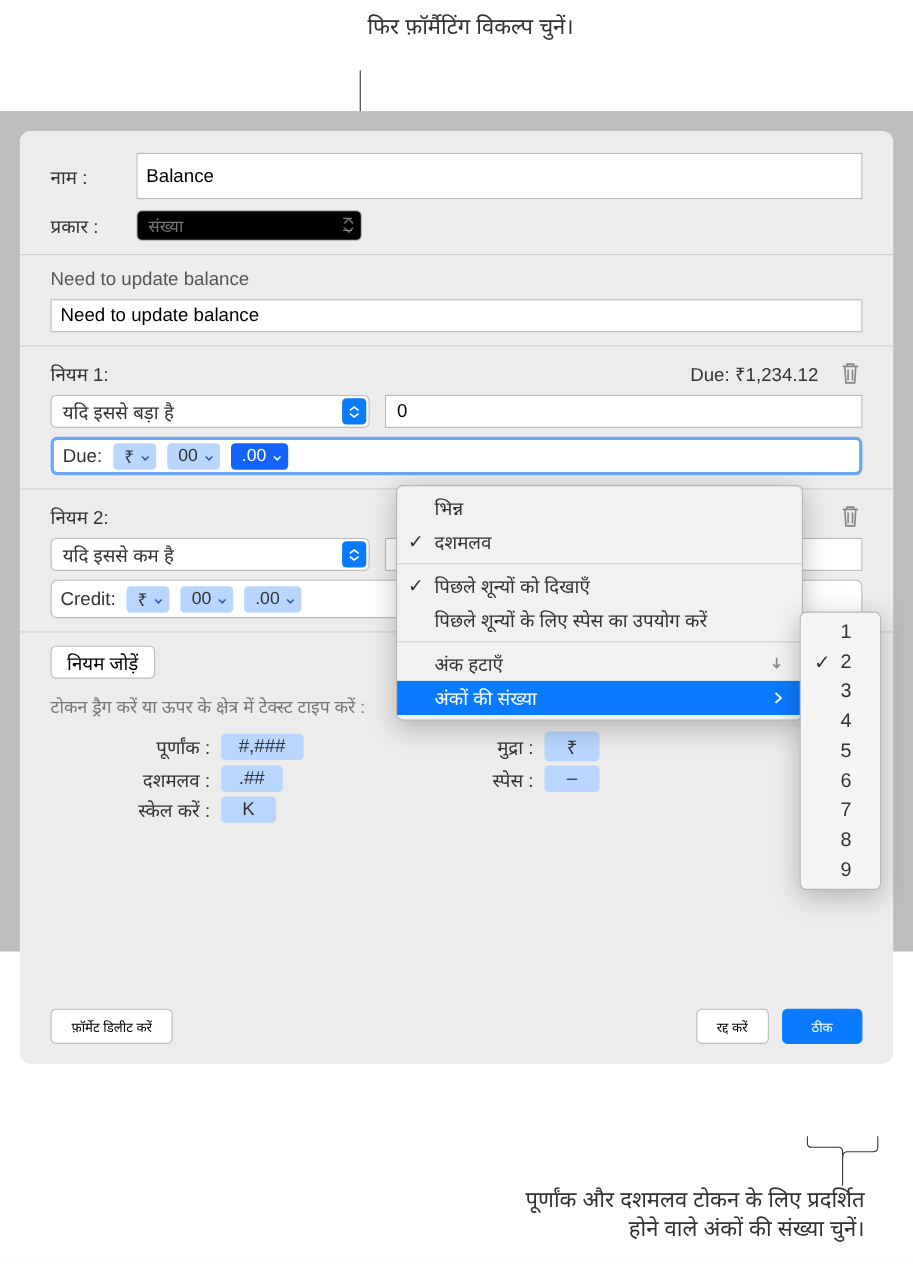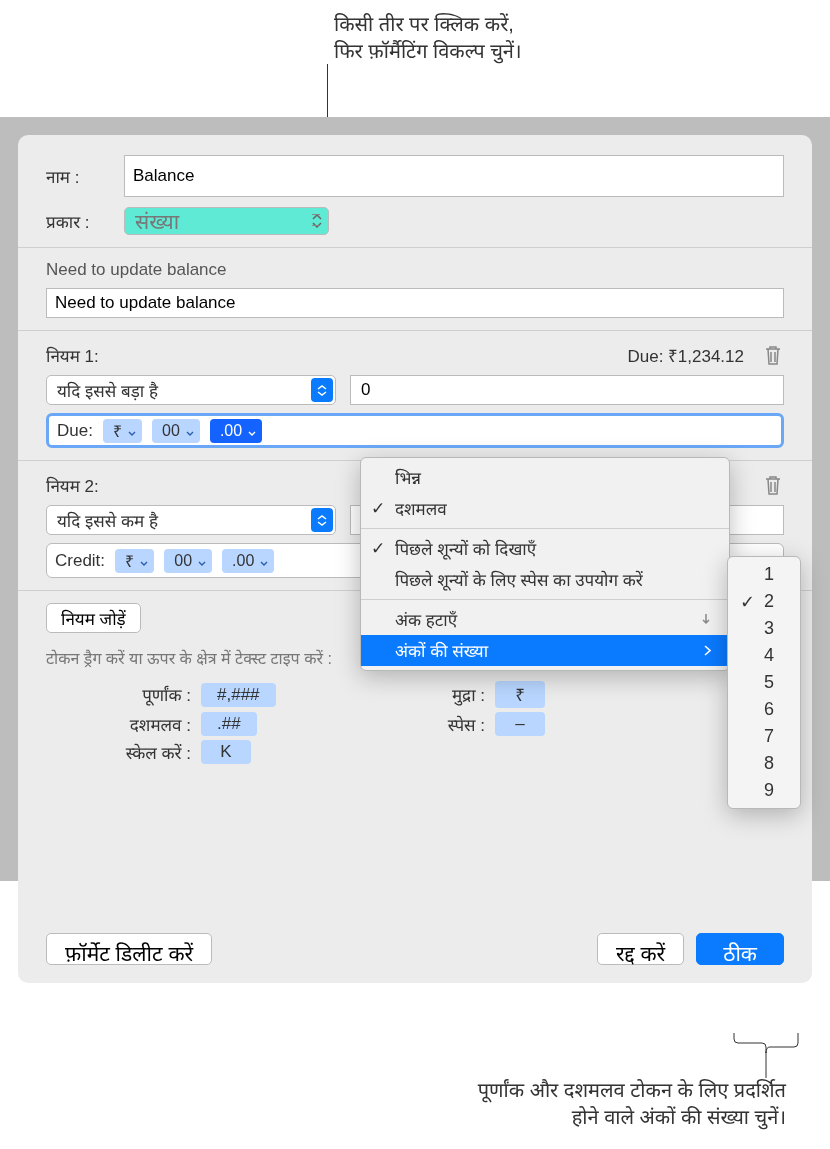--- a/index.html
+++ b/index.html
@@ -21,21 +21,21 @@
 .callout-top-line {
   position: absolute;
   top: 64px;
   left: 327px;
   width: 1px;
   height: 376px;
   background: #333;
 }
 .gray-frame {
   position: absolute;
-  top: 117px;
+  top: 101px;
   left: 0;
   width: 830px;
   height: 764px;
   background: #bdbdbd;
   padding: 18px 18px 0 18px;
 }
 .dialog {
   background: #ececec;
   border-radius: 10px;
   width: 100%;
@@ -48,25 +48,25 @@
 .name-input {
   flex: 1;
   background: #fff;
   border: 1px solid #bbb;
   border-radius: 0;
   padding: 20px 8px;
   font-size: 17px;
   height: 30px;
 }
 .select-box {
-  background: #5eead4;
+  background: #000000;
   border: 1px solid #bbb;
   border-radius: 5px;
   padding: 3px 14px 3px 10px;
-  font-size: 21px;
+  font-size: 15px;
   height: 28px;
   position: relative;
   display: inline-flex;
   align-items: center;
   color: #777;
   width: 205px;
 }
 .select-box::after {
   content: "";
   position: absolute;
@@ -162,35 +162,34 @@
 .tg-row { display:flex; align-items:center; }
 .tg-label { width:155px; text-align:right; padding-right:10px; }
 .tg-label2 { width:80px; text-align:right; padding-right:10px; }
 .tg-token {
   background:#b8d6ff; border-radius:4px; padding:2px 16px; font-size:17px;
   display:inline-block; min-width:50px; text-align:center;
 }
 .footer { position:absolute; bottom:18px; left:28px; right:28px; display:flex; justify-content:space-between; align-items:center;}
 .btn {
   background:#fff; border:1px solid #bbb; border-radius:5px;
-  padding:5px 18px; font-size:21px; height:32px;
+  padding:5px 18px; font-size:12px; height:32px;
 }
 .btn.primary { background:#0a7aff; color:#fff; border-color:#0a7aff; padding:5px 26px;}
 .callout-bottom {
   position:absolute; top:1076px; left:296px; text-align:right; font-size:20px; width:490px;
 }
 .bracket {
   position:absolute; top:1032px; left:733px; width:66px; height:48px;
 }
 </style>
 </head>
 <body>
 
 <div class="callout-top">
-  <div>किसी तीर पर क्लिक करें,</div>
   <div>फिर फ़ॉर्मैटिंग विकल्प चुनें।</div>
 </div>
 <div class="callout-top-line"></div>
 
 <div class="gray-frame">
 <div class="dialog">
 
   <div class="row">
     <div class="label-col">नाम :</div>
     <input class="name-input" value="Balance" style="">

